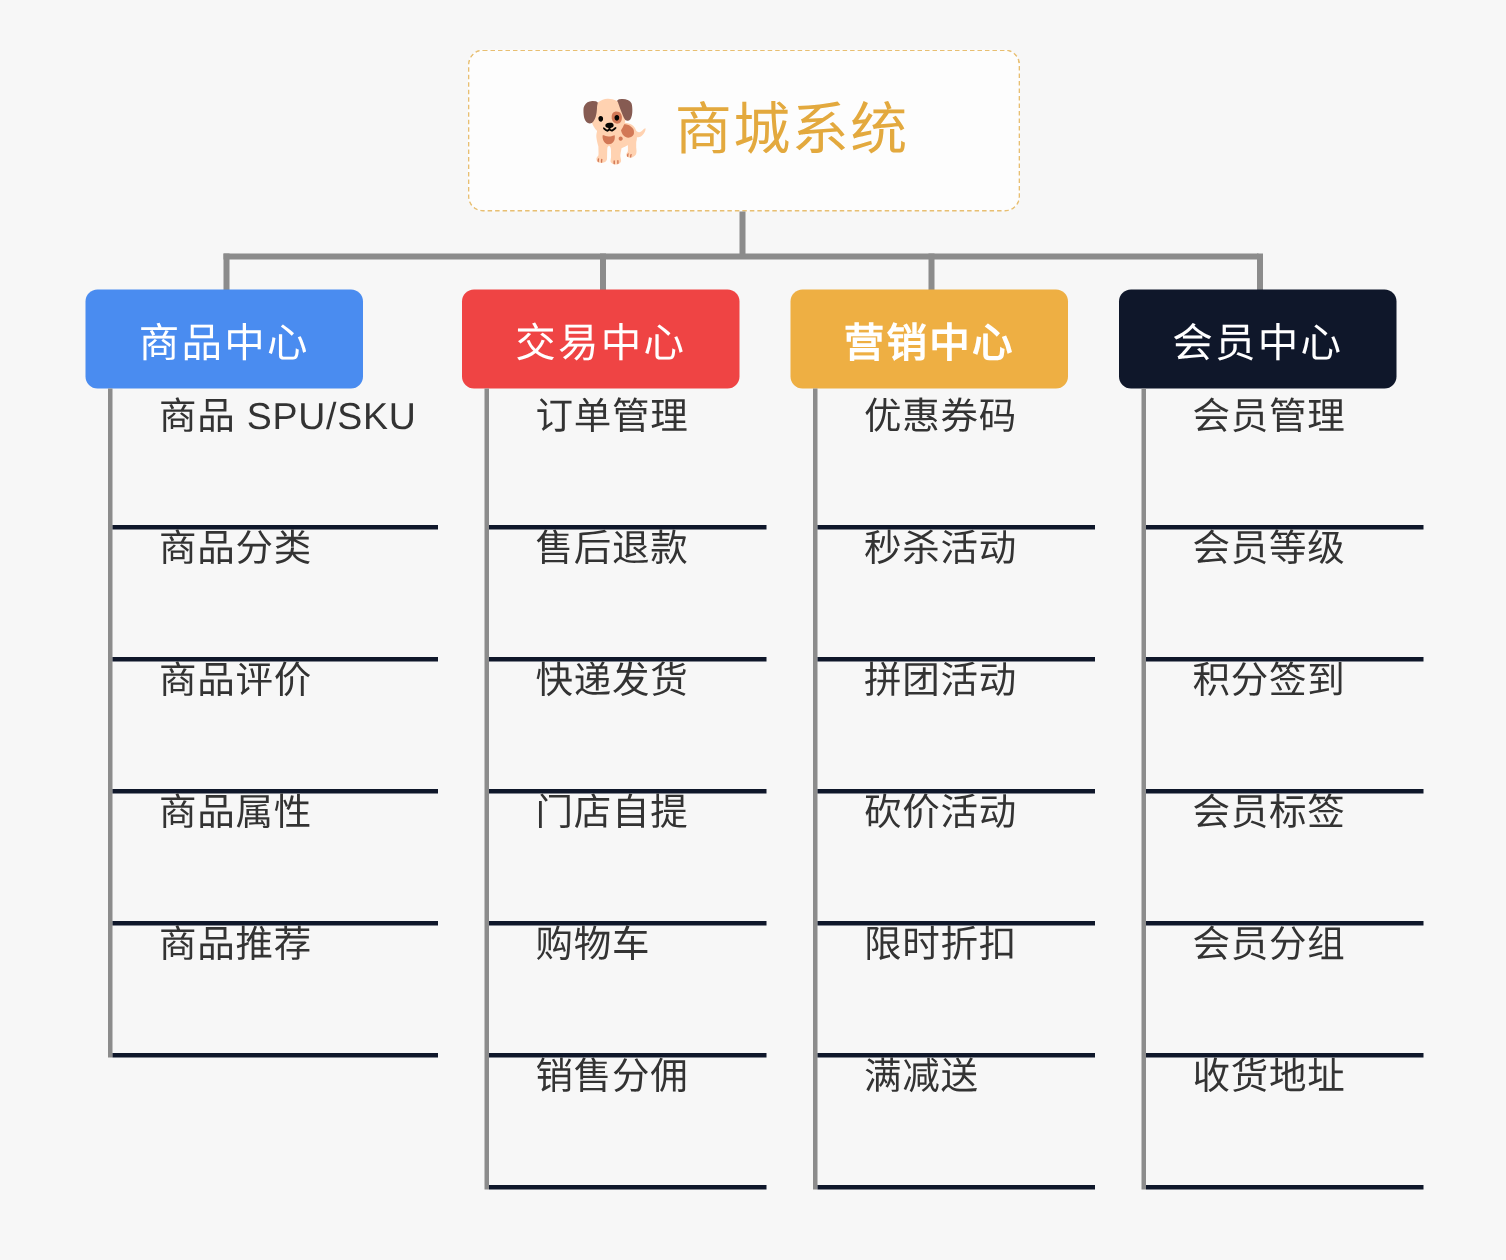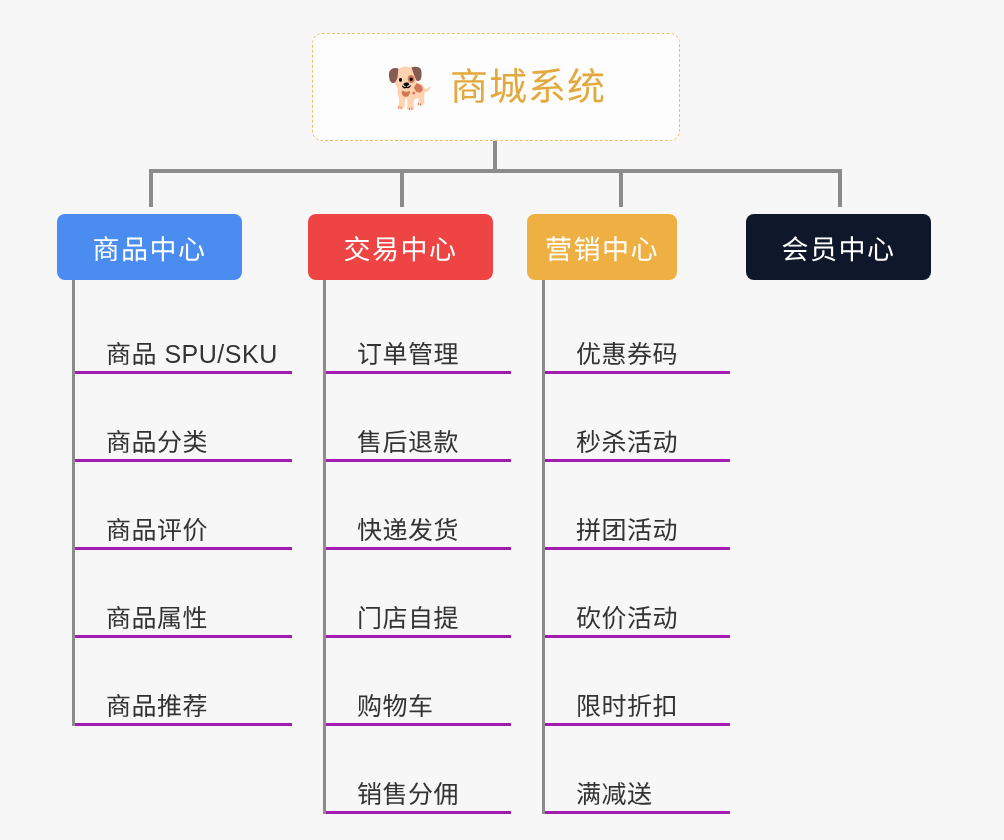--- a/index.html
+++ b/index.html
@@ -73,21 +73,21 @@
     position: absolute;
     top: 169px;
     width: 4px;
     height: 38px;
     background: #8c8c8c;
   }
 
   
   .branch {
     position: absolute;
-    top: 214px;
+    top: 193px;
   }
   .branch-header {
     height: 66px;
     border-radius: 8px;
     display: flex;
     align-items: center;
     justify-content: center;
     color: #ffffff;
     font-size: 27px;
     letter-spacing: 1.5px;
@@ -98,23 +98,22 @@
   .branch-body {
     position: relative;
     margin-left: 15px;
     border-left: 3px solid #8c8c8c;
     padding-top: 6px;
   }
   .leaf {
     position: relative;
     height: 88px;
     box-sizing: border-box;
-    border-bottom: 3px solid #a21caf;
+    border-bottom: 3px solid #0f172a;
     display: flex;
-    align-items: flex-end;
     padding-left: 31px;
     padding-bottom: 3px;
   }
   .leaf-label {
     font-size: 25px;
     color: #333333;
     line-height: 1.1;
     white-space: nowrap;
     letter-spacing: 0.5px;
   }
@@ -122,21 +121,21 @@
   
   .branch.c0 { left: 57px;  width: 232px; }
   .branch.c0 .branch-header { width: 185px; }
   .branch.c0 .branch-body   { width: 217px; }
 
   .branch.c1 { left: 308px; width: 200px; }
   .branch.c1 .branch-header { width: 185px; }
   .branch.c1 .branch-body   { width: 185px; }
 
   .branch.c2 { left: 527px; width: 200px; }
-  .branch.c2 .branch-header { width: 150px; }
+  .branch.c2 .branch-header { width: 185px; font-weight: bold; }
   .branch.c2 .branch-body   { width: 185px; }
 
   .branch.c3 { left: 746px; width: 200px; }
   .branch.c3 .branch-header { width: 185px; }
   .branch.c3 .branch-body   { width: 185px; }
 </style>
 </head>
 <body>
 
 <div id="mindmap">
@@ -225,15 +224,35 @@
       <div class="leaf">
         <span class="leaf-label">满减送</span>
       </div>
     </div>
   </div>
 
   <div class="branch c3">
     <div class="branch-header" style="background:#0f172a">
       <span>会员中心</span>
     </div>
+    <div class="branch-body">
+      <div class="leaf">
+        <span class="leaf-label">会员管理</span>
+      </div>
+      <div class="leaf">
+        <span class="leaf-label">会员等级</span>
+      </div>
+      <div class="leaf">
+        <span class="leaf-label">积分签到</span>
+      </div>
+      <div class="leaf">
+        <span class="leaf-label">会员标签</span>
+      </div>
+      <div class="leaf">
+        <span class="leaf-label">会员分组</span>
+      </div>
+      <div class="leaf">
+        <span class="leaf-label">收货地址</span>
+      </div>
+    </div>
   </div>
 
 </div>
 
 </body></html>

